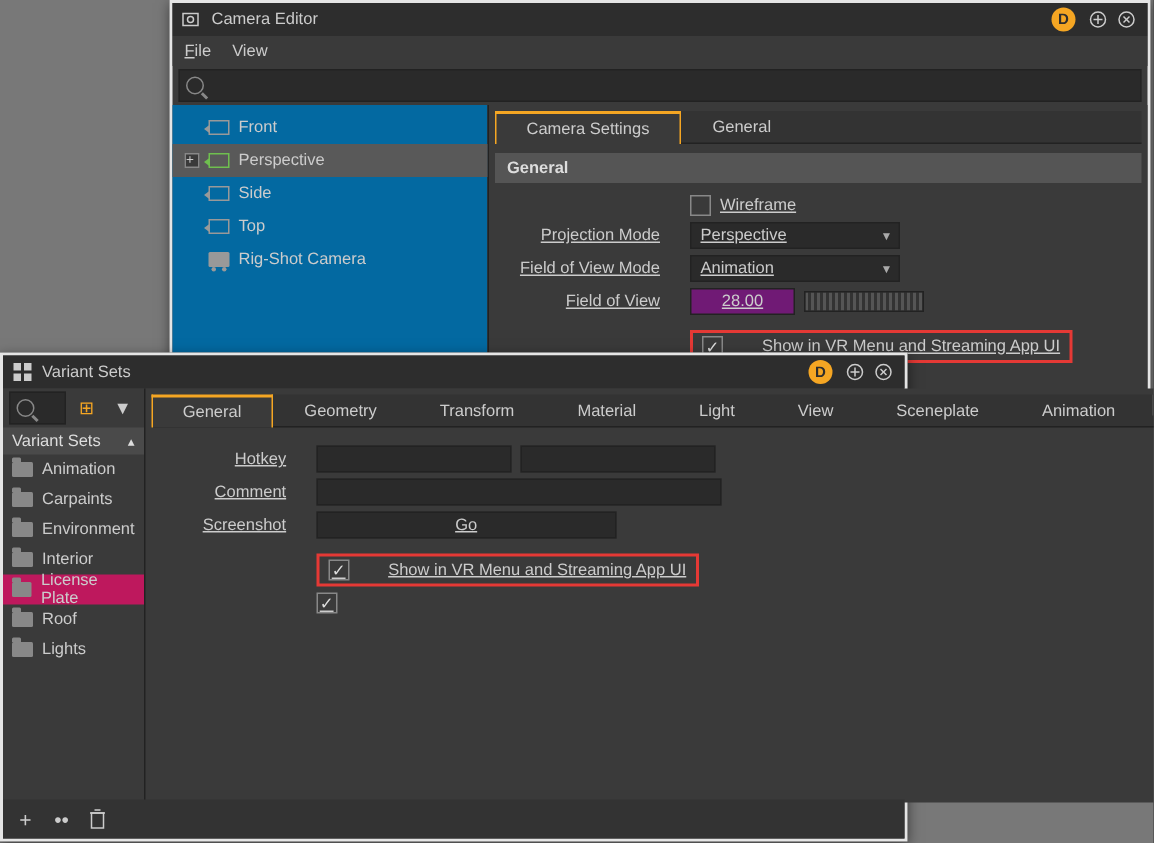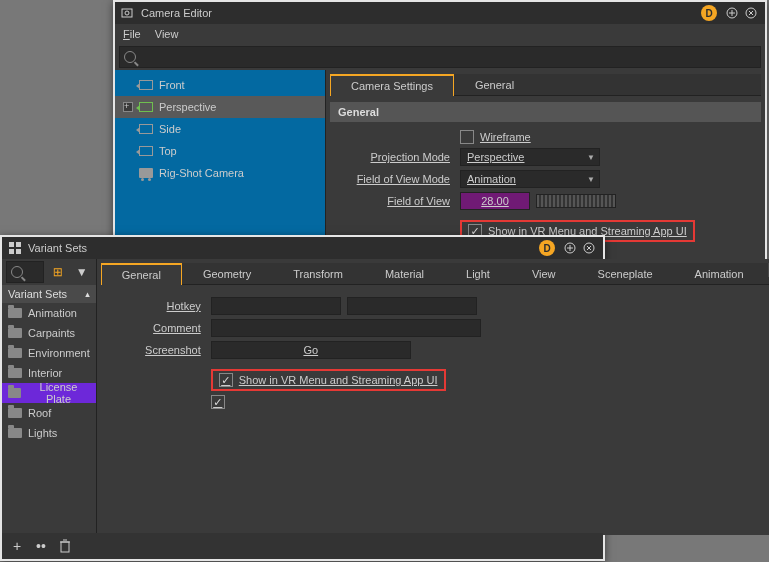--- a/index.html
+++ b/index.html
@@ -27,35 +27,35 @@
 .cam-icon.persp { border-color: #6fbf4f; }
 .cam-icon.persp::before { border-right-color: #6fbf4f; }
 .rig-icon { width: 14px; height: 10px; background: #999; margin-right: 6px; border-radius: 1px; position: relative; }
 .rig-icon::after { content: ""; position: absolute; left: 2px; bottom: -3px; width: 3px; height: 3px; background: #999; border-radius: 50%; box-shadow: 7px 0 0 #999; }
 .props-panel { flex: 1; background: #3a3a3a; border-left: 1px solid #222; padding: 4px; }
 .tabs { display: flex; border-bottom: 1px solid #222; background: #333; }
 .tab { padding: 4px 20px; font-size: 11px; color: #ccc; cursor: pointer; border: 1px solid transparent; border-bottom: none; }
 .tab.active { background: #3a3a3a; border-color: #f5a623; border-top: 2px solid #f5a623; margin-bottom: -1px; }
 .section-hdr { background: #555; color: #ddd; font-weight: bold; font-size: 11px; padding: 4px 8px; margin: 6px 0 8px 0; }
 .form-row { display: flex; align-items: center; margin: 4px 0; font-size: 11px; color: #ccc; text-decoration: underline; }
-.form-label { width: 130px; text-align: right; padding-right: 10px; }
+.form-label { width: 130px; text-align: right; padding-right: 20px; }
 .form-ctrl { flex: 1; display: flex; align-items: center; }
 .checkbox { width: 14px; height: 14px; border: 1px solid #888; background: #3a3a3a; margin-right: 6px; display: inline-flex; align-items: center; justify-content: center; cursor: pointer; }
 .checkbox.checked::after { content: "✓"; color: #ddd; font-size: 11px; }
 .select { background: #2a2a2a; border: 1px solid #222; height: 18px; min-width: 140px; padding: 0 18px 0 6px; color: #ccc; font-size: 11px; display: flex; align-items: center; position: relative; cursor: pointer; }
 .select::after { content: "▼"; position: absolute; right: 4px; font-size: 8px; color: #aaa; }
 .numfield { background: #701a75; border: 1px solid #222; height: 18px; width: 70px; color: #ccc; font-size: 11px; text-align: center; display: flex; align-items: center; justify-content: center; margin-right: 6px; }
 .slider { width: 80px; height: 14px; background: repeating-linear-gradient(90deg, #555 0 2px, #333 2px 4px); border: 1px solid #222; }
-.highlight-box { border: 2px solid #e53935; padding: 2px 6px; display: inline-flex; align-items: center; }
+.highlight-box { border: 2px solid #e53935; padding: 2px 6px; display: inline-flex; align-items: center; gap: 20px; }
 .folder-icon { width: 14px; height: 10px; background: #888; margin-right: 6px; position: relative; border-radius: 1px; }
 .folder-icon::before { content: ""; position: absolute; top: -3px; left: 0; width: 6px; height: 3px; background: #888; border-radius: 1px 1px 0 0; }
 .variant-header { background: #4a4a4a; color: #ddd; font-size: 11px; padding: 3px 6px; display: flex; align-items: center; cursor: pointer; }
 .variant-header::after { content: "▴"; margin-left: auto; font-size: 9px; }
 .variant-item { display: flex; align-items: center; height: 20px; padding: 0 6px; color: #ccc; font-size: 11px; cursor: pointer; }
-.variant-item.selected { background: #6d28d9; text-align: center; }
+.variant-item.selected { background: #be185d; }
 .toolbar-bottom { position: absolute; bottom: 0; left: 0; right: 0; height: 26px; background: #333; display: flex; align-items: center; padding: 0 8px; gap: 10px; }
 .tb-icon { width: 14px; height: 14px; cursor: pointer; color: #ccc; font-size: 14px; display: inline-flex; align-items: center; justify-content: center; }
 .vs-searchrow { display: flex; align-items: center; margin: 2px 4px; gap: 4px; }
 .vs-searchrow .searchbar { flex: 1; margin: 0; }
 .vs-searchrow .ibtn { width: 20px; height: 20px; display: inline-flex; align-items: center; justify-content: center; cursor: pointer; font-size: 12px; }
 .go-btn { background: #2a2a2a; border: 1px solid #222; height: 18px; width: 200px; color: #ccc; font-size: 11px; display: flex; align-items: center; justify-content: center; cursor: pointer; }
 .input-slot { background: #2a2a2a; border: 1px solid #222; height: 18px; width: 130px; margin-right: 6px; }
 .tree-hierarchy-icon { color: #f5a623; font-size: 12px; }
 .nav-arrow { width: 14px; height: 14px; background: #4a4a4a; display: inline-flex; align-items: center; justify-content: center; font-size: 9px; color: #ccc; margin-left: 3px; cursor: pointer; }
 .stub-row { background: #4a4a4a; height: 20px; margin: 10px 6px; border: 1px solid #333; }

